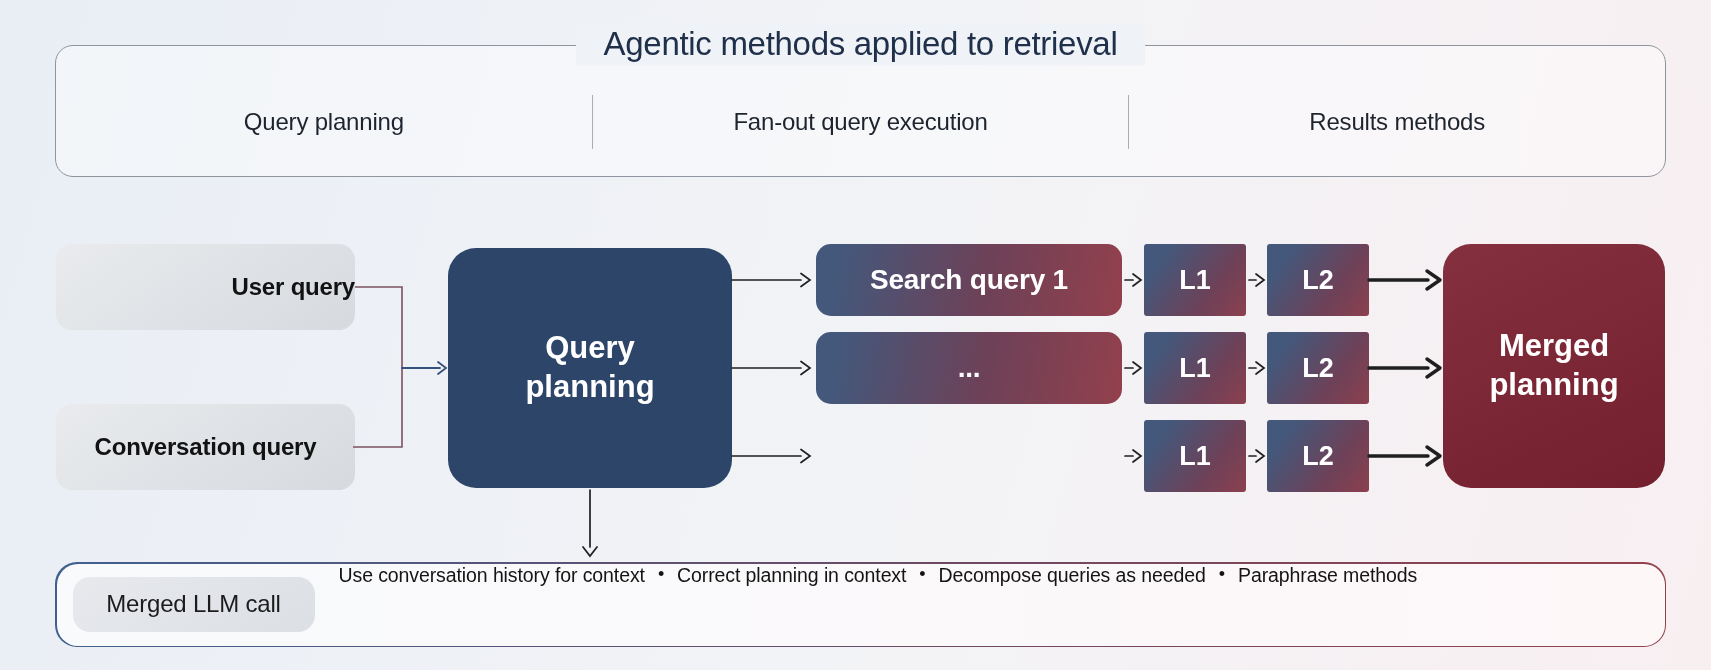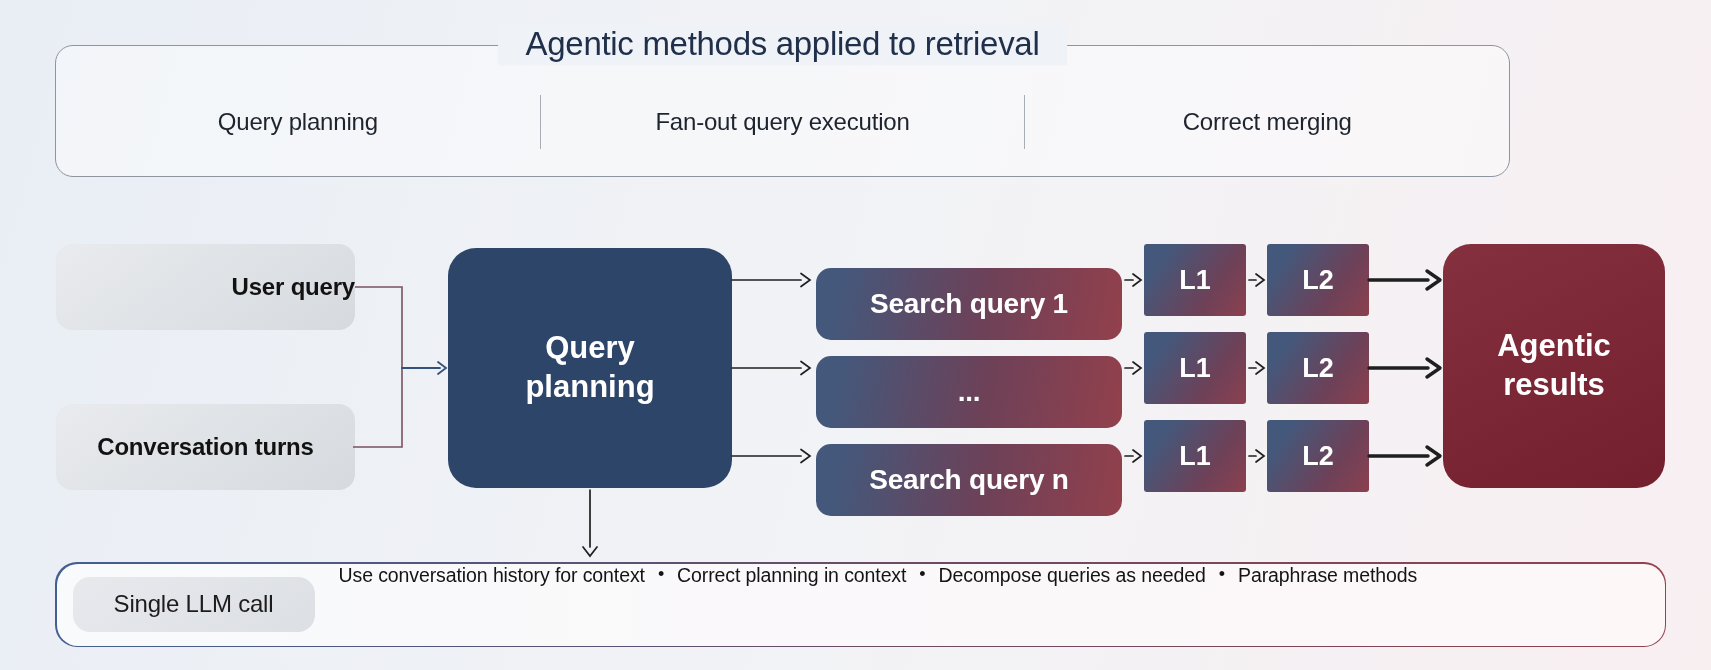--- a/index.html
+++ b/index.html
@@ -3,21 +3,21 @@
 <meta charset="utf-8">
 <style>
   html,body{margin:0;padding:0;}
   body{font-family:"Liberation Sans","DejaVu Sans",sans-serif;}
   .canvas{
     position:relative;width:1711px;height:670px;overflow:hidden;
     background:linear-gradient(105deg,var(--page-bg-left) 0%,var(--page-bg-mid) 52%,var(--page-bg-right) 100%);
   }
   
   .top-panel{
-    position:absolute;left:55px;top:45px;width:1455px;height:132px;
+    position:absolute;left:55px;top:45px;width:1611px;height:132px;
     border:1px solid var(--panel-border);border-radius:18px;
     background:rgba(255,255,255,0.42);box-sizing:border-box;
   }
   .top-title{
     position:absolute;left:50%;top:0;transform:translate(-50%,-54%);
     background:#eff2f7;padding:2px 28px;white-space:nowrap;
     font-size:33px;font-weight:400;color:var(--title-navy);letter-spacing:-0.3px;
   }
   .top-columns{
     position:absolute;left:0;right:0;top:48px;height:56px;
@@ -33,21 +33,21 @@
     border-radius:16px;font-size:24px;font-weight:700;color:#121212;letter-spacing:-0.2px;
   }
   .planner-box{
     left:448px;top:248px;width:284px;height:240px;border-radius:28px;
     background:var(--navy);color:#fff;font-size:31px;font-weight:700;line-height:1.25;
   }
   .planner-box .wrap{max-width:160px;}
   .sq-box{
     left:816px;width:306px;height:72px;border-radius:15px;
     background:linear-gradient(100deg,var(--grad-blue) 8%,#6d4158 55%,var(--grad-red) 100%);
-    color:#fff;font-size:28px;font-weight:700;letter-spacing:-0.2px;margin-top:24px;
+    color:#fff;font-size:28px;font-weight:700;letter-spacing:-0.2px;
   }
   .lv-box{
     width:102px;height:72px;border-radius:3px;
     background:linear-gradient(125deg,var(--grad-blue) 18%,#6d4158 66%,var(--grad-red) 108%);
     color:#fff;font-size:27px;font-weight:700;
   }
   .merged-box{
     left:1443px;top:244px;width:222px;height:244px;border-radius:28px;
     background:linear-gradient(155deg,var(--maroon-a),var(--maroon-b));
     color:#fff;font-size:31px;font-weight:700;line-height:1.25;
@@ -82,29 +82,29 @@
 
 <div class="canvas">
 
   <div class="top-panel">
     <div class="top-title">Agentic methods applied to retrieval</div>
     <div class="top-columns">
       <div class="top-col">Query planning</div>
       <div class="col-divider"></div>
       <div class="top-col">Fan-out query execution</div>
       <div class="col-divider"></div>
-      <div class="top-col">Correct merging</div>
+      <div class="top-col">Results methods</div>
     </div>
   </div>
 
   <div class="node gray-box" style="left:56px;top:244px;width:299px;height:86px;justify-content:flex-end;">
     <span>User query</span>
   </div>
   <div class="node gray-box" style="left:56px;top:404px;width:299px;height:86px;">
-    <span>Conversation turns</span>
+    <span>Conversation query</span>
   </div>
 
   <div class="node planner-box">
     <span class="wrap">Query planning</span>
   </div>
 
   <div class="node sq-box" style="top:244px;">
     <span>Search query 1</span>
   </div>
   <div class="node lv-box" style="left:1144px;top:244px;">
@@ -117,38 +117,35 @@
   <div class="node sq-box" style="top:332px;">
     <span>...</span>
   </div>
   <div class="node lv-box" style="left:1144px;top:332px;">
     <span>L1</span>
   </div>
   <div class="node lv-box" style="left:1267px;top:332px;">
     <span>L2</span>
   </div>
 
-  <div class="node sq-box" style="top:420px;">
-    <span>Search query n</span>
-  </div>
   <div class="node lv-box" style="left:1144px;top:420px;">
     <span>L1</span>
   </div>
   <div class="node lv-box" style="left:1267px;top:420px;">
     <span>L2</span>
   </div>
 
   <div class="node merged-box">
-    <span class="wrap">Agentic results</span>
+    <span class="wrap">Merged planning</span>
   </div>
 
   <div class="bottom-bar">
     <div class="bottom-inner">
       <div class="llm-pill">
-        <span>Single LLM call</span>
+        <span>Merged LLM call</span>
       </div>
       <div class="notes">
         <span>Use conversation history for context</span>
         <span class="bullet">•</span>
         <span>Correct planning in context</span>
         <span class="bullet">•</span>
         <span>Decompose queries as needed</span>
         <span class="bullet">•</span>
         <span>Paraphrase methods</span>
       </div>

